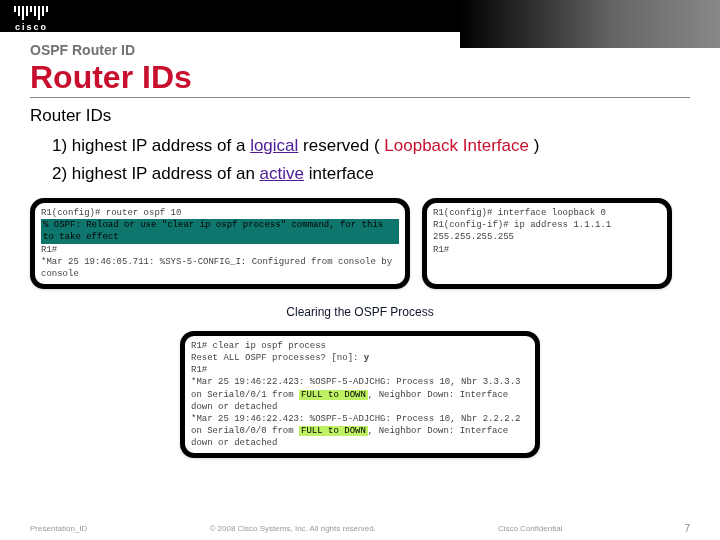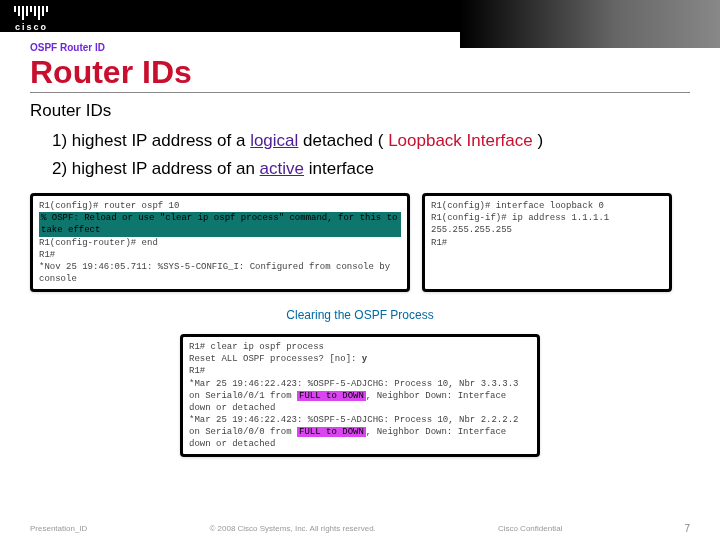--- a/index.html
+++ b/index.html
@@ -42,23 +42,23 @@
     right: 0;
     top: 0;
     height: 48px;
     width: 260px;
     background: linear-gradient(to right, #000 0%, #333 30%, #666 60%, #888 100%);
   }
   .content {
     padding: 10px 30px 0 30px;
   }
   .kicker {
-    color: #6d28d9;
+    color: #737373;
     font-weight: bold;
-    font-size: 10px;
+    font-size: 14px;
     margin-bottom: 2px;
   }
   .title {
     color: #c8102e;
     font-weight: bold;
     font-size: 32px;
     line-height: 1.1;
     margin-bottom: 2px;
   }
   .hr {
@@ -78,22 +78,22 @@
   .bullets div { margin-bottom: 8px; }
   .red-underline { color: #4c1d95; text-decoration: underline; }
   .red { color: #c8102e; }
   .terminals {
     display: flex;
     gap: 12px;
     margin-top: 14px;
     padding-left: 0;
   }
   .term {
-    border: 3px solid #000000;
-    border-radius: 4px;
+    border: 5px solid #000000;
+    border-radius: 14px;
     background: #fff;
     font-family: "Courier New", monospace;
     font-size: 9px;
     line-height: 1.35;
     padding: 4px 6px;
     color: #444;
     box-shadow: 0 1px 3px rgba(0,0,0,0.15);
   }
   .term1 { width: 380px; }
   .term2 { width: 250px; }
@@ -102,30 +102,30 @@
     color: #000;
     display: inline-block;
     padding: 0 2px;
   }
   .section2 {
     margin-top: 16px;
     text-align: center;
   }
   .sec2-label {
     font-size: 12px;
-    color: #0369a1;
+    color: #0f172a;
     margin-bottom: 6px;
   }
   .term3 {
     width: 360px;
     margin: 12px auto;
     text-align: left;
   }
   .term3 .hlr {
-    background: #d946ef;
+    background: #bef264;
     color: #000;
     padding: 0 2px;
   }
   .footer {
     position: absolute;
     bottom: 6px;
     left: 0;
     width: 100%;
     padding: 0 30px;
     font-size: 8px;
@@ -162,34 +162,33 @@
 </div>
 
 <div class="content">
   <div class="kicker">OSPF Router ID</div>
   <div class="title">Router IDs</div>
   <div class="hr"></div>
   <div class="subtitle">Router IDs</div>
 
   <div class="bullets">
     <div>
-      <span>1) highest IP address of a </span><span class="red-underline">logical</span><span> detached ( </span><span class="red">Loopback Interface</span><span> )</span>
+      <span>1) highest IP address of a </span><span class="red-underline">logical</span><span> reserved ( </span><span class="red">Loopback Interface</span><span> )</span>
     </div>
     <div>
       <span>2) highest IP address of an </span><span class="red-underline">active</span><span> interface</span>
     </div>
   </div>
 
   <div class="terminals">
     <div class="term term1">
       <div>R1(config)# router ospf 10</div>
       <div><span class="hl">% OSPF: Reload or use "clear ip ospf process" command, for this to take effect</span></div>
-      <div>R1(config-router)# end</div>
       <div>R1#</div>
-      <div>*Nov 25 19:46:05.711: %SYS-5-CONFIG_I: Configured from console by console</div>
+      <div>*Mar 25 19:46:05.711: %SYS-5-CONFIG_I: Configured from console by console</div>
     </div>
     <div class="term term2">
       <div>R1(config)# interface loopback 0</div>
       <div>R1(config-if)# ip address 1.1.1.1 255.255.255.255</div>
       <div>R1#</div>
     </div>
   </div>
 
   <div class="section2">
     <div class="sec2-label">Clearing the OSPF Process</div>

